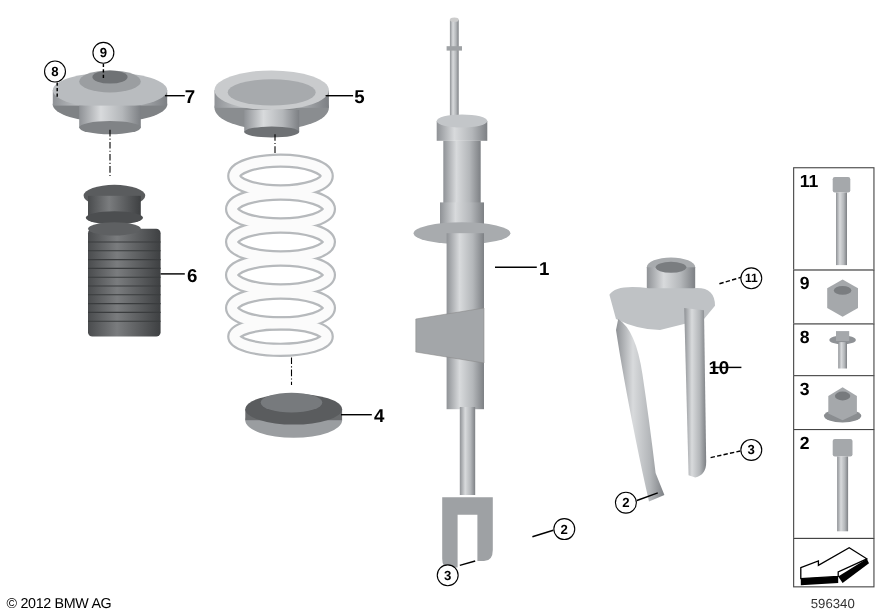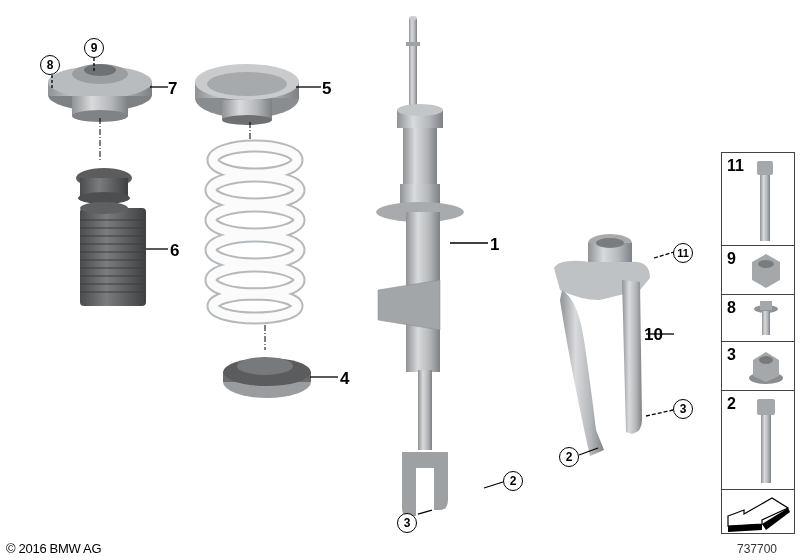--- a/index.html
+++ b/index.html
@@ -200,14 +200,14 @@
   </div>
   <div class="legend-cell" style="top:337px;height:45px">
     <svg width="74" height="45" style="position:absolute;left:0;top:0">
       <polygon points="6,26 22,20 22,24 50,8 66,18 40,30 40,34 6,36" fill="#fff" stroke="#000" stroke-width="1.2"></polygon>
       <polygon points="6,36 40,34 40,40 6,42" fill="#000"></polygon>
       <polygon points="40,34 66,18 68,22 44,40" fill="#000"></polygon>
     </svg>
   </div>
 </div>
 
-<span class="copyright">© 2016 BMW AG</span>
-<span class="diagram-id">737700</span>
+<span class="copyright">© 2012 BMW AG</span>
+<span class="diagram-id">596340</span>
 
 </body></html>

